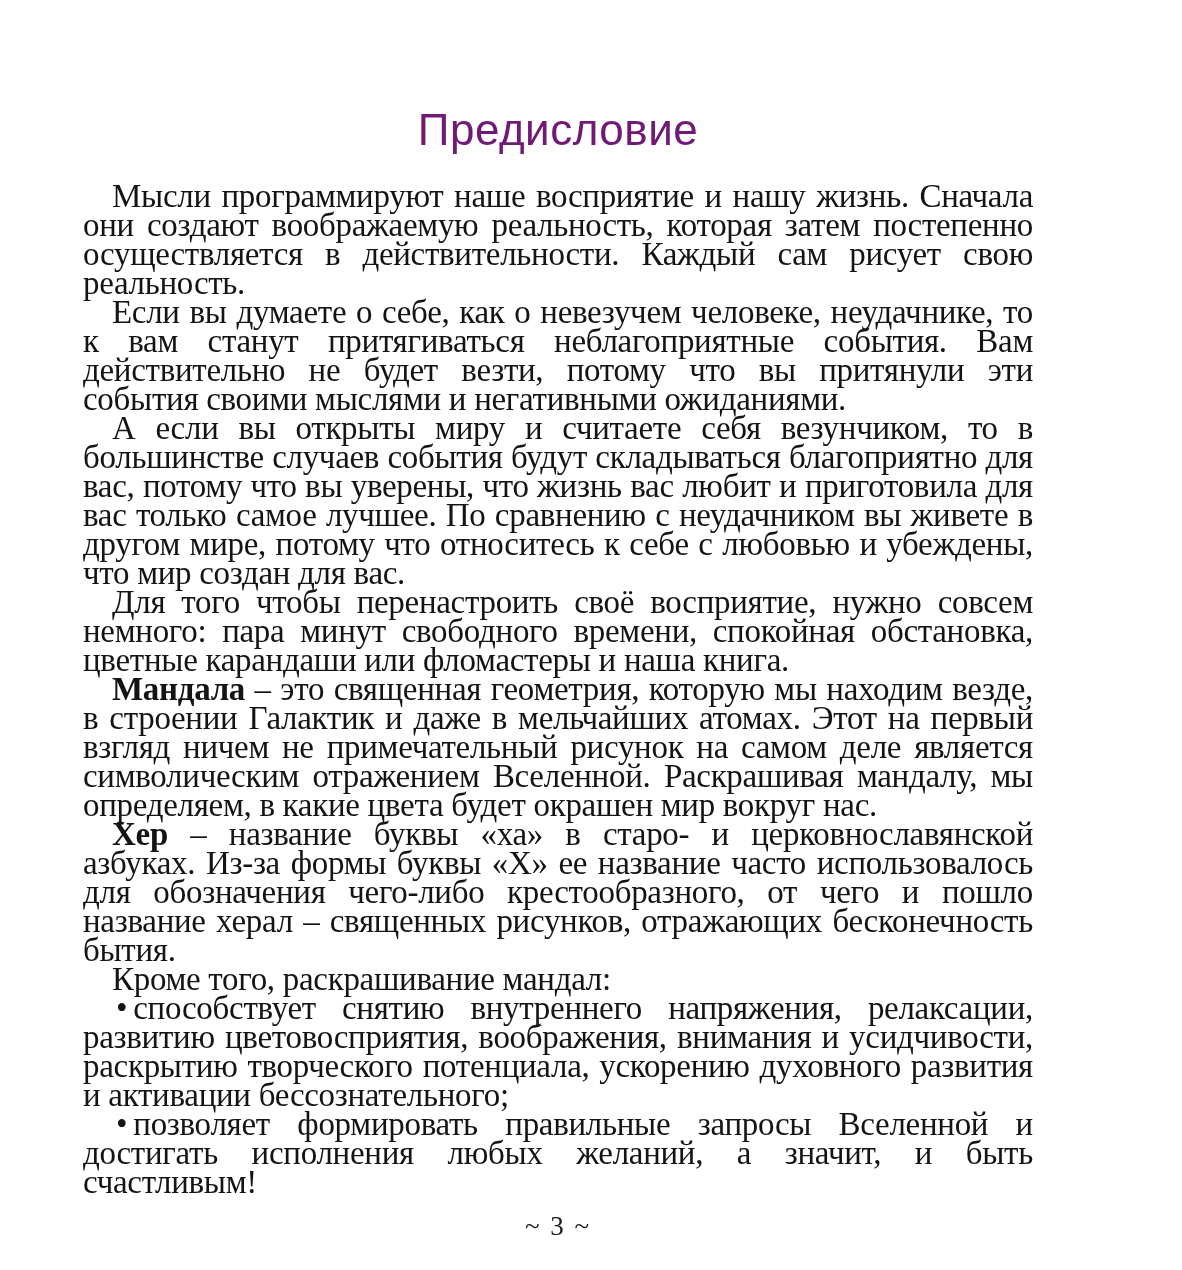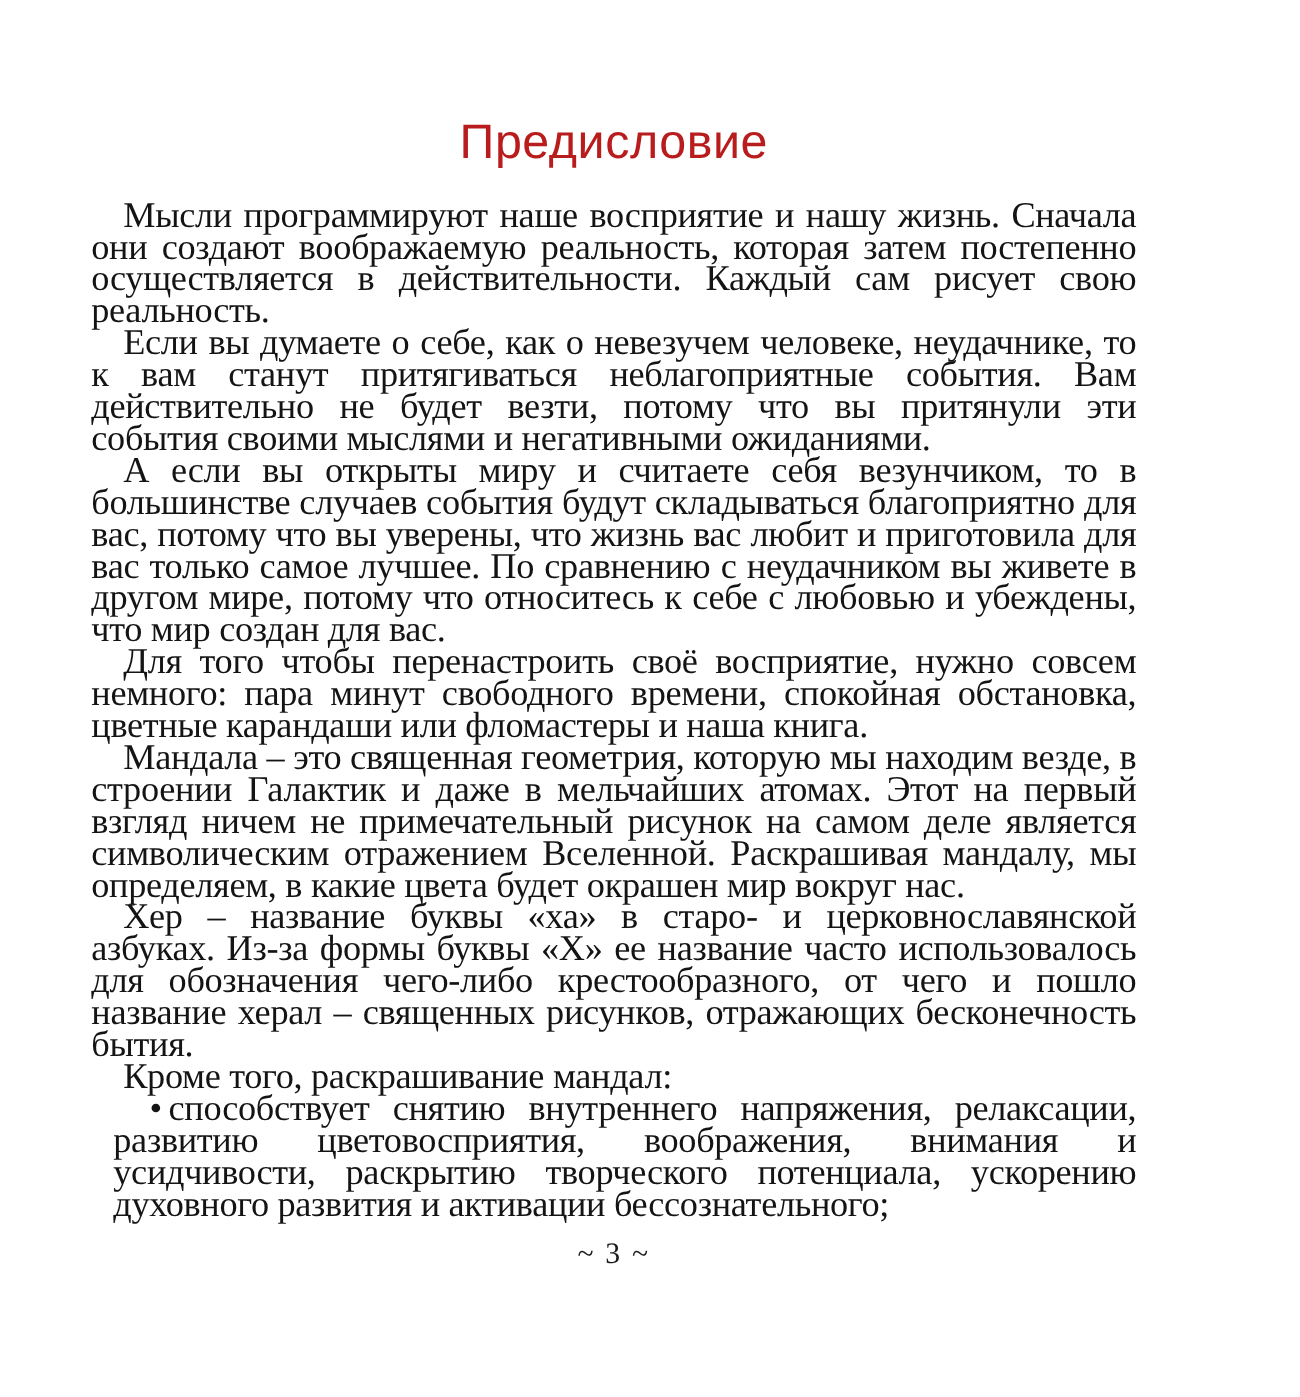--- a/index.html
+++ b/index.html
@@ -22,36 +22,35 @@
     width: 950px;
   }
   .title {
     font-family: "Liberation Sans", sans-serif;
     font-weight: normal;
     font-size: 44px;
     line-height: 1;
     letter-spacing: 0.5px;
     text-align: center;
     margin: 108px 0 30px 0;
-    color: #b91c1c;
+    color: #701a75;
   }
   .body p {
     margin: 0;
     font-size: 33px;
     line-height: 29px;
     letter-spacing: -0.3px;
     text-align: justify;
     text-indent: 29px;
   }
   .body p.bullet {
     text-indent: 33px;
-    margin-left: 20px;
   }
   .body b {
-    font-weight: normal;
+    font-weight: bold;
   }
   .bullet-marker {
     padding-right: 6px;
   }
   .footer {
     font-size: 27px;
     letter-spacing: 2px;
     text-align: center;
     margin-top: 14px;
     color: #1a1a1a;
@@ -65,16 +64,17 @@
 
   <section class="body" id="body">
       <p>Мысли программируют наше восприятие и нашу жизнь. Сначала они создают воображаемую реальность, которая затем постепенно осуществляется в действительности. Каждый сам рисует свою реальность.</p>
       <p>Если вы думаете о себе, как о невезучем человеке, неудачнике, то к вам станут притягиваться неблагоприятные события. Вам действительно не будет везти, потому что вы притянули эти события своими мыслями и негативными ожиданиями.</p>
       <p>А если вы открыты миру и считаете себя везунчиком, то в большинстве случаев события будут складываться благоприятно для вас, потому что вы уверены, что жизнь вас любит и приготовила для вас только самое лучшее. По сравнению с неудачником вы живете в другом мире, потому что относитесь к себе с любовью и убеждены, что мир создан для вас.</p>
       <p>Для того чтобы перенастроить своё восприятие, нужно совсем немного: пара минут свободного времени, спокойная обстановка, цветные карандаши или фломастеры и наша книга.</p>
       <p><b>Мандала</b> – это священная геометрия, которую мы находим везде, в строении Галактик и даже в мельчайших атомах. Этот на первый взгляд ничем не примечательный рисунок на самом деле является символическим отражением Вселенной. Раскрашивая мандалу, мы определяем, в какие цвета будет окрашен мир вокруг нас.</p>
       <p><b>Хер</b> – название буквы «ха» в старо- и церковнославянской азбуках. Из-за формы буквы «Х» ее название часто использовалось для обозначения чего-либо крестообразного, от чего и пошло название херал – священных рисунков, отражающих бесконечность бытия.</p>
       <p>Кроме того, раскрашивание мандал:</p>
       <p class="bullet"><span class="bullet-marker">•</span>способствует снятию внутреннего напряжения, релаксации, развитию цветовосприятия, воображения, внимания и усидчивости, раскрытию творческого потенциала, ускорению духовного развития и активации бессознательного;</p>
+      <p class="bullet"><span class="bullet-marker">•</span>позволяет формировать правильные запросы Вселенной и достигать исполнения любых желаний, а значит, и быть счастливым!</p>
     </section>
 
   <div class="footer">~ 3 ~</div>
 </main>
 
 </body></html>

